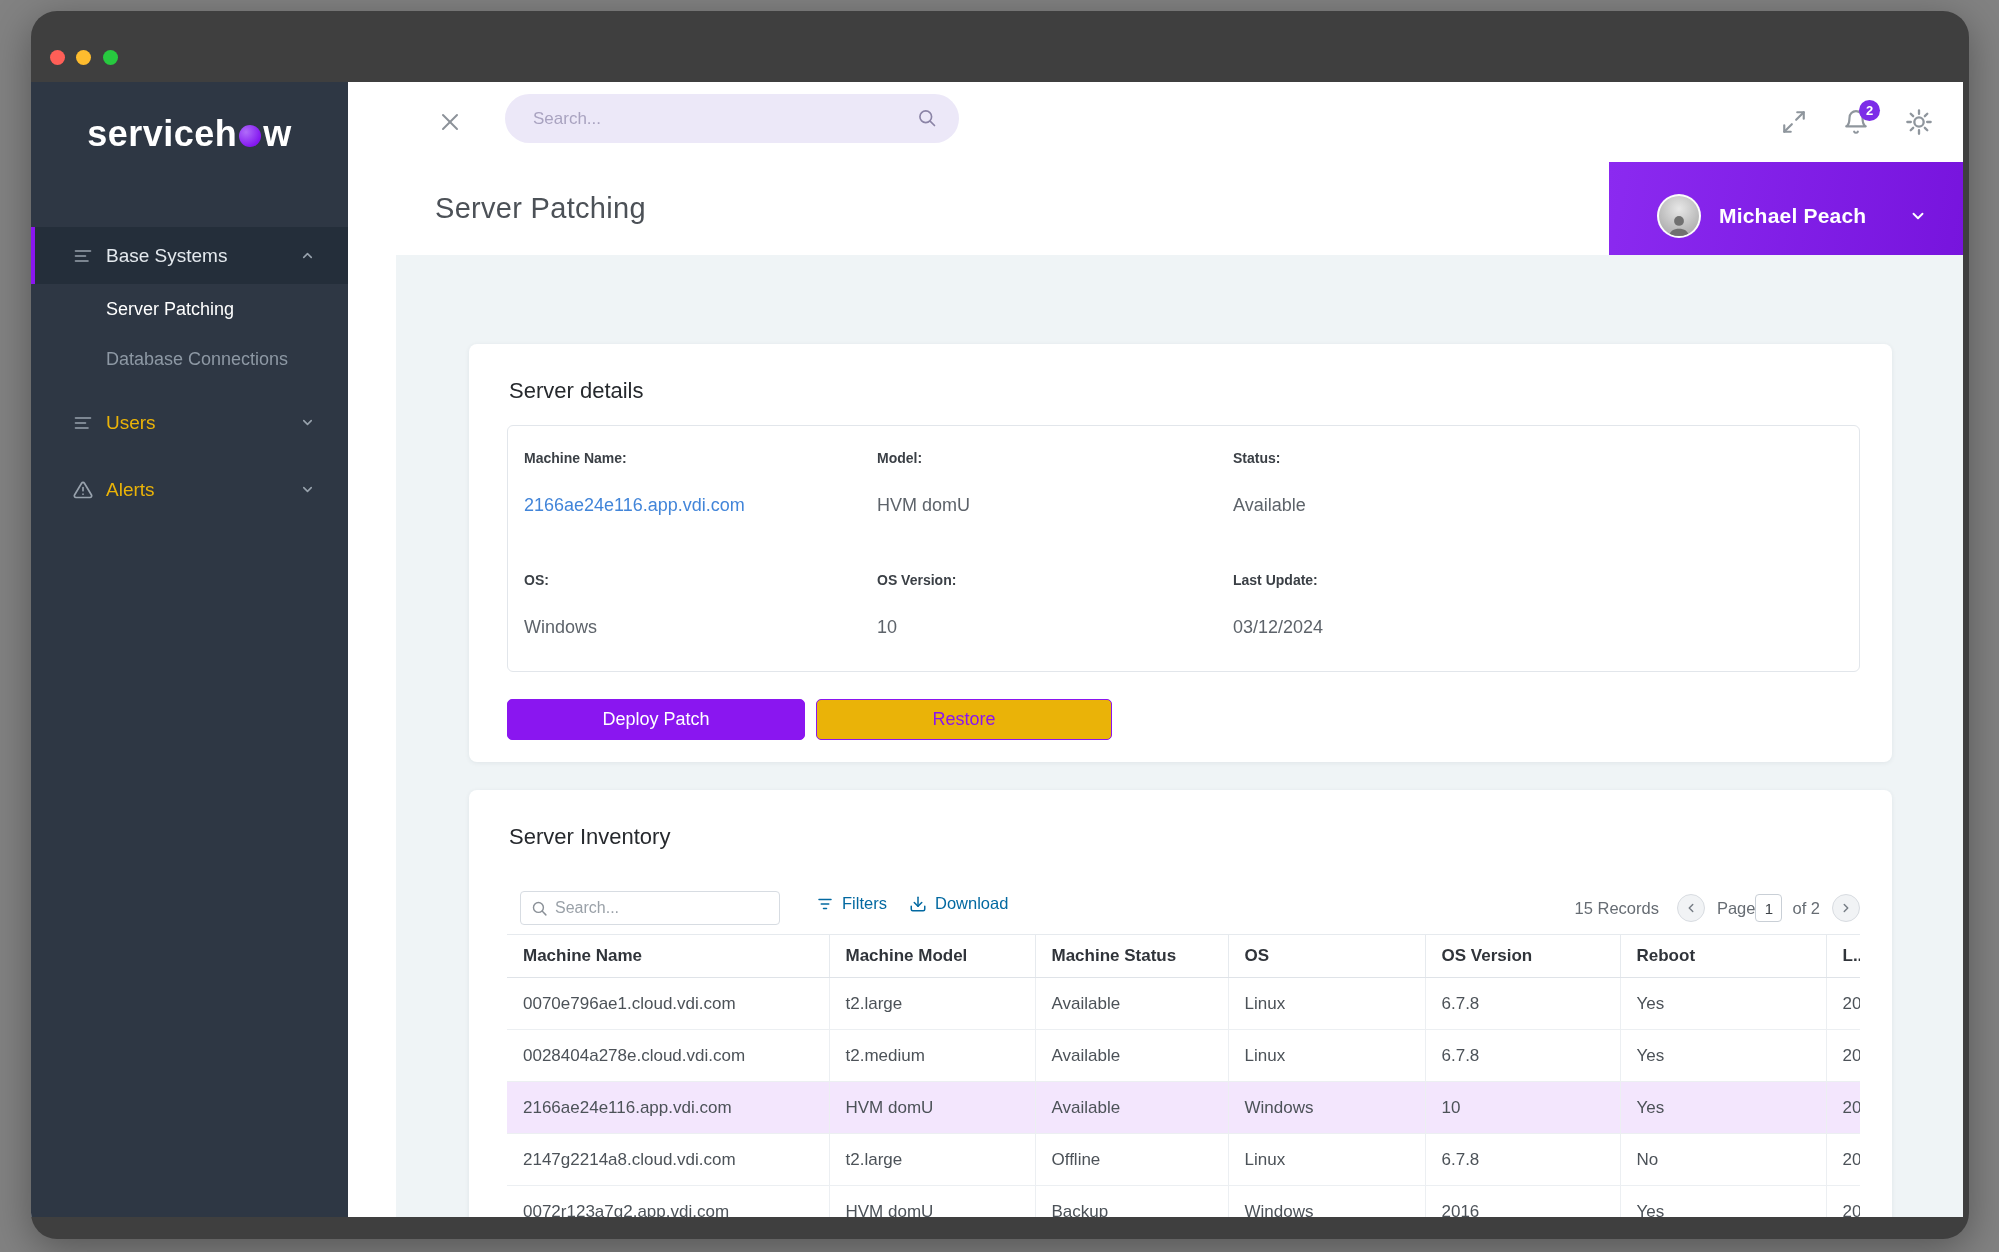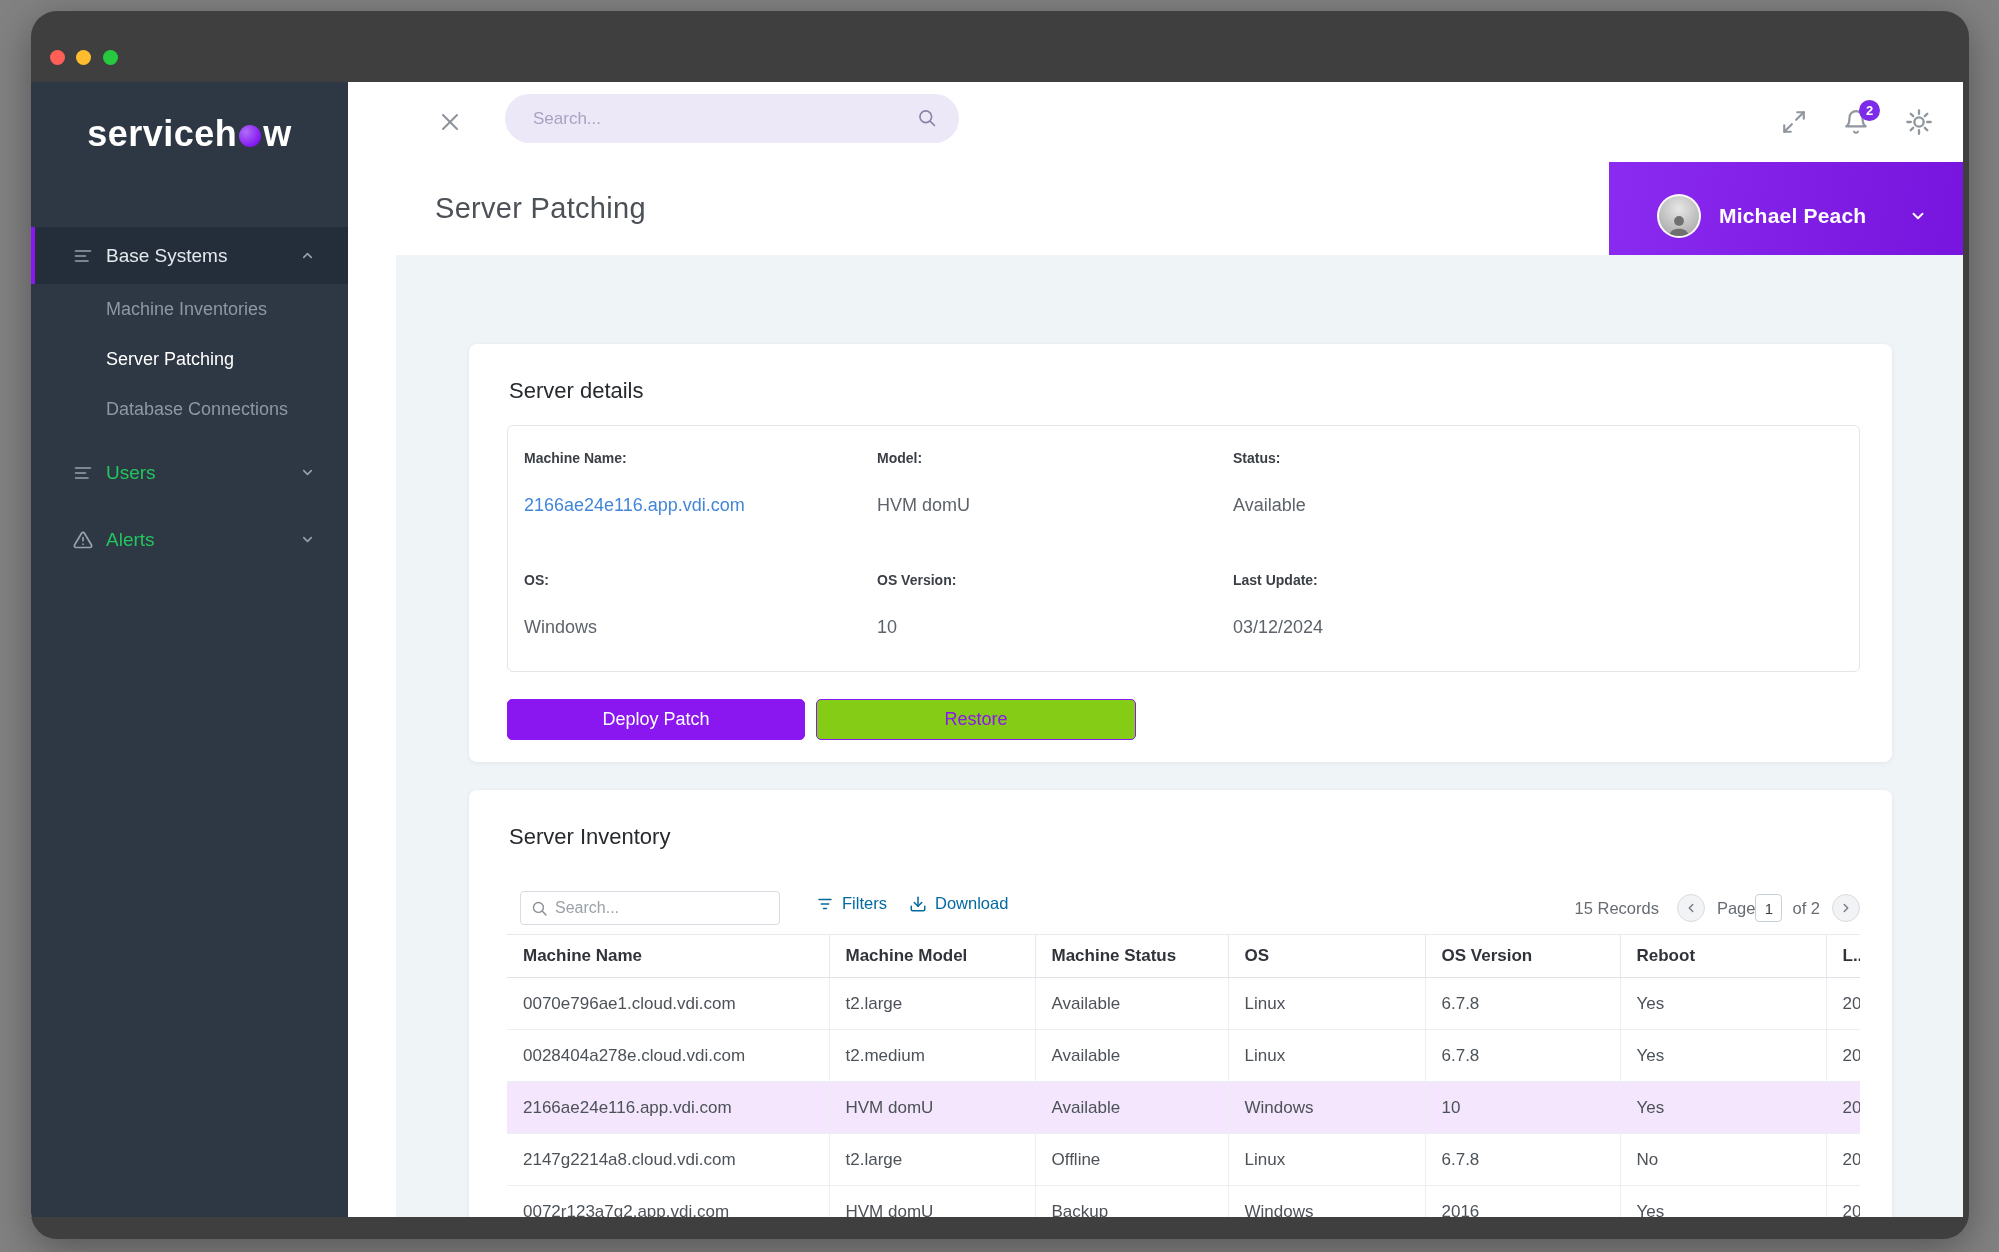--- a/index.html
+++ b/index.html
@@ -13,21 +13,21 @@
   .tl.red{left:19px;background:#ff5f57}
   .tl.yellow{left:45px;background:#febc2e}
   .tl.green{left:72px;background:#27c93f}
   .app{position:absolute;top:71px;left:0;right:6px;bottom:22px;background:#fff;overflow:hidden}
 
   
   .sidebar{position:absolute;left:0;top:0;bottom:0;width:317px;background:var(--sidebar-bg,#2e3744)}
   .logo{position:absolute;top:30px;left:0;width:100%;height:44px;line-height:44px;text-align:center;color:#fff;font-size:36px;font-weight:700;letter-spacing:.5px}
   .logo-dot{display:inline-block;width:22px;height:22px;border-radius:50%;background:radial-gradient(circle at 32% 32%,#b06cf9,#8316f0 72%);margin:0 2px;vertical-align:-1px}
   .menu{position:absolute;top:145px;left:0;right:0}
-  .group{display:flex;align-items:center;height:57px;padding-left:42px;color:#22c55e;font-size:19px;cursor:pointer}
+  .group{display:flex;align-items:center;height:57px;padding-left:42px;color:#eab308;font-size:19px;cursor:pointer}
   .group .gicon{width:20px;height:20px;margin-right:13px;color:#98a2ad;flex:none}
   .group .chev{margin-left:auto;margin-right:33px;color:#98a2ad;flex:none}
   .group.active{background:var(--sidebar-active-bg,#242e3a);border-left:4px solid var(--accent,#8a16f0);padding-left:38px;color:#e4e9ee}
   .sub{display:flex;align-items:center;height:50px;padding-left:75px;color:#8d98a4;font-size:18px;cursor:pointer}
   .sub.active{color:#ffffff;font-weight:500}
   .mt10{margin-top:10px}
 
   
   .main{position:absolute;left:365px;top:0;right:0;bottom:0;background:#fff}
   .topbar{position:absolute;top:0;left:0;right:0;height:80px;background:#fff}
@@ -55,21 +55,21 @@
   .card.inventory{top:535px;height:560px}
 
   
   .dbox{position:absolute;left:38px;top:81px;width:1353px;height:247px;border:1px solid #e2e6eb;border-radius:6px;display:grid;grid-template-columns:353px 356px 1fr;grid-auto-rows:min-content;row-gap:56px;padding:24px 16px}
   .flabel{font-size:14px;font-weight:700;color:#3b4046}
   .fvalue{margin-top:29px;font-size:18px;color:#5d636a}
   .fvalue.link{color:var(--link,#4285d9);cursor:pointer}
   .btnrow{position:absolute;left:38px;top:355px;display:flex;gap:11px}
   .btn{height:41px;border-radius:5px;font-size:18px;font-weight:500;cursor:pointer;font-family:"Liberation Sans",sans-serif}
   .btn.primary{width:298px;background:var(--accent,#8a16f0);border:1px solid var(--accent,#8a16f0);color:#fff}
-  .btn.ghost{width:320px;background:#84cc16;border:1.5px solid var(--accent,#8a16f0);color:var(--accent,#8a16f0)}
+  .btn.ghost{width:296px;background:#eab308;border:1.5px solid var(--accent,#8a16f0);color:var(--accent,#8a16f0)}
 
   
   .toolbar{position:absolute;left:38px;top:99px;width:1353px;height:38px}
   .tsearch{position:absolute;left:13px;top:2px;width:260px;height:34px;border:1px solid #d7dce2;border-radius:4px;background:#fff}
   .tsearch .sicon{position:absolute;left:10px;top:8px;width:17px;height:17px;color:#8a9097}
   .tsearch input{position:absolute;left:34px;top:0;width:216px;height:32px;border:none;outline:none;font-size:16px;color:#565c63;font-family:"Liberation Sans",sans-serif}
   .tsearch input::placeholder{color:#9aa1a8}
   .tbtn{position:absolute;top:5px;display:flex;align-items:center;gap:8px;background:none;border:none;font-size:16.5px;color:#0369a1;cursor:pointer;font-family:"Liberation Sans",sans-serif}
   .tbtn.filters{left:309px}
   .tbtn.download{left:402px}
@@ -116,21 +116,20 @@
                   <line x1="3" y1="18" x2="18" y2="18"></line>
                 </svg>
             </span>
             <span class="mlabel">Base Systems</span>
             <span class="chev">
               <svg width="15" height="15" viewBox="0 0 24 24" fill="none" stroke="currentColor" stroke-width="2.5" stroke-linecap="round" stroke-linejoin="round">
                   <polyline points="6 15 12 9 18 15"></polyline>
                 </svg>
             </span>
           </div>
-          <div class="sub">Machine Inventories</div>
           <div class="sub active">Server Patching</div>
           <div class="sub">Database Connections</div>
 
           <div class="group mt10">
             <span class="gicon">
               <svg width="20" height="20" viewBox="0 0 24 24" fill="none" stroke="currentColor" stroke-width="2" stroke-linecap="round">
                   <line x1="3" y1="6" x2="21" y2="6"></line>
                   <line x1="3" y1="12" x2="15" y2="12"></line>
                   <line x1="3" y1="18" x2="18" y2="18"></line>
                 </svg>

